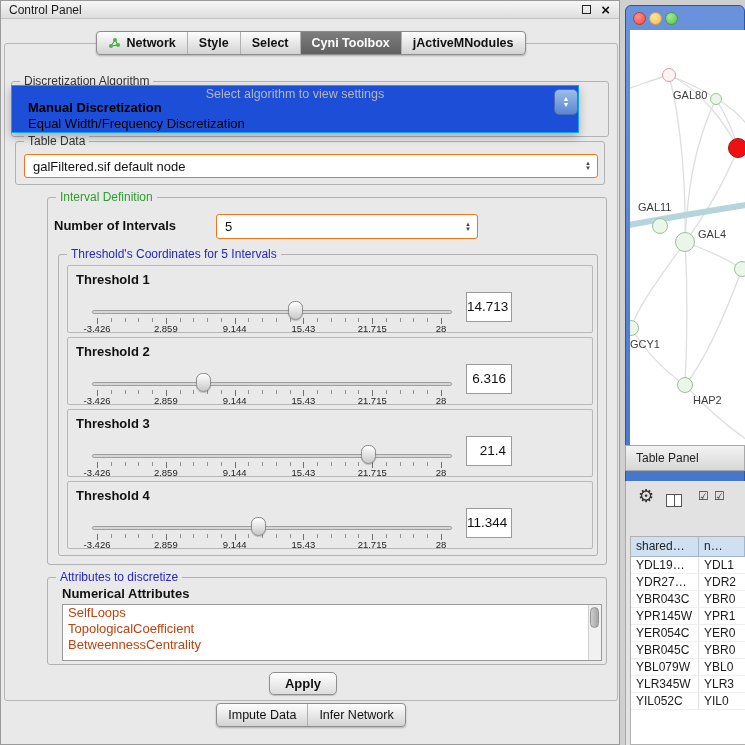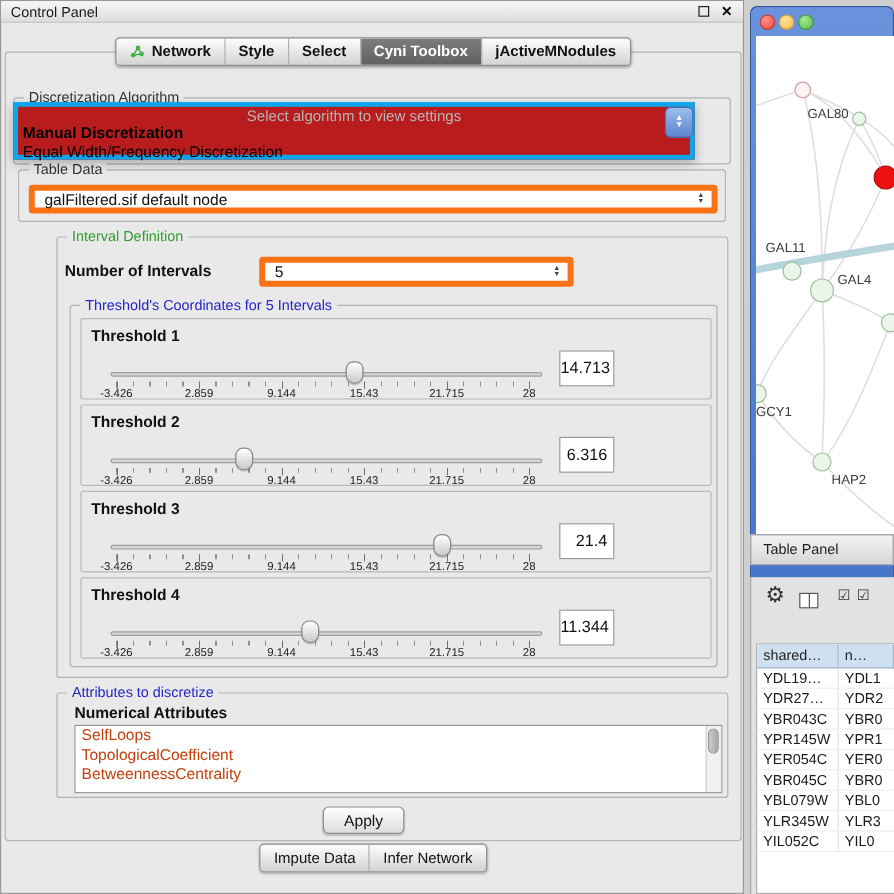--- a/index.html
+++ b/index.html
@@ -30,31 +30,31 @@
   .seg.active { background:linear-gradient(#7d7d7d,#616161); color:#fff; }
 
   
   .group { position:absolute; border:1px solid #b2b2b2; border-radius:3px; }
   .group-label { position:absolute; top:-8px; left:8px; background:#e9e9e9; padding:0 4px;
     font-size:12px; color:#333; white-space:nowrap; }
   .group-label.green { color:#2e9e2e; }
   .group-label.blue  { color:#2525c8; }
 
   
-  .combo { position:absolute; background:#fff; border:5px solid #f97316; border-radius:3px;
+  .combo { position:absolute; background:#fff; border:1px solid #f97316; border-radius:3px;
     font-size:13px; color:#111; display:flex; align-items:center; padding:0 8px; }
   .arrows { position:absolute; right:6px; top:50%; transform:translateY(-50%);
     display:flex; flex-direction:column; align-items:center; font-size:6px; line-height:5px; color:#444; }
 
   
   #algo-group { left:10px; top:80px; width:598px; height:56px; }
-  #algo-popup { position:absolute; left:10px; top:84px; width:568px; height:48px; background:#b91c1c;
-    border:4px solid #0ea5e9; box-shadow:0 4px 9px rgba(0,0,0,.28); z-index:10; }
+  #algo-popup { position:absolute; left:10px; top:84px; width:568px; height:48px; background:#1d4ed8;
+    border:1px solid #0ea5e9; box-shadow:0 4px 9px rgba(0,0,0,.28); z-index:10; }
   #algo-placeholder { text-align:center; font-size:12.5px; color:#b6b6b6; padding-top:1px; height:14px; }
-  .algo-option { font-size:13px; color:#000; height:16px; line-height:16px; padding-left:4px; }
+  .algo-option { font-size:13px; color:#000; height:16px; line-height:16px; padding-left:16px; }
   .algo-option.bold { font-weight:bold; }
   #algo-stepper { position:absolute; left:553px; top:88px; width:24px; height:26px; z-index:11;
     border-radius:5px; background:linear-gradient(#9cbcec,#5b86d0); border:1px solid #4a6db4;
     display:flex; flex-direction:column; align-items:center; justify-content:center;
     font-size:7px; line-height:6px; color:#fff; }
 
   
   #td-group { left:14px; top:140px; width:590px; height:44px; }
   #td-combo { left:8px; top:12px; width:574px; height:24px; }
 
@@ -90,21 +90,21 @@
   #attr-list { position:absolute; left:14px; top:26px; width:540px; height:57px; background:#fff;
     border:1px solid #9a9a9a; overflow:hidden; }
   .attr-item { font-size:13px; color:#c2410c; height:16px; line-height:16px; padding-left:5px; }
   #attr-scrollbar { position:absolute; right:0; top:0; width:13px; height:100%;
     background:#f1f1f1; border-left:1px solid #cfcfcf; }
   #attr-thumb { position:absolute; left:1px; top:2px; width:9px; height:21px;
     background:linear-gradient(to right,#cdcdcd,#a6a6a6); border:1px solid #939393; border-radius:5px; }
 
   #apply-btn { position:absolute; left:268px; top:671px; width:68px; height:23px;
     background:linear-gradient(#ffffff,#dcdcdc); border:1px solid #8f8f8f; border-radius:5px;
-    font-size:13px; color:#111; text-align:center; line-height:21px; box-shadow:0 1px 1px rgba(0,0,0,.18); }
+    font-size:13px; color:#111; text-align:center; line-height:21px; box-shadow:0 1px 1px rgba(0,0,0,.18);font-weight:bold; }
 
   
   #net-window { position:absolute; left:625px; top:5px; width:120px; height:542px;
     background:linear-gradient(#6a92dc,#4273c9); border:1px solid #2d56a0; border-radius:6px 6px 0 0; }
   .light { position:absolute; top:6px; width:13px; height:13px; border-radius:50%; }
   .light.red    { left:7px;  background:radial-gradient(circle at 35% 30%,#ff9188,#ed4b3e); border:1px solid #c23a30; }
   .light.yellow { left:23px; background:radial-gradient(circle at 35% 30%,#ffe39a,#f5bf4f); border:1px solid #d9a23c; }
   .light.green  { left:39px; background:radial-gradient(circle at 35% 30%,#a8e69a,#55c444); border:1px solid #3da332; }
   #net-canvas { position:absolute; left:4px; top:24px; width:116px; height:415px; background:#fff; overflow:hidden; }
   #net-edges { position:absolute; left:0; top:0; }

